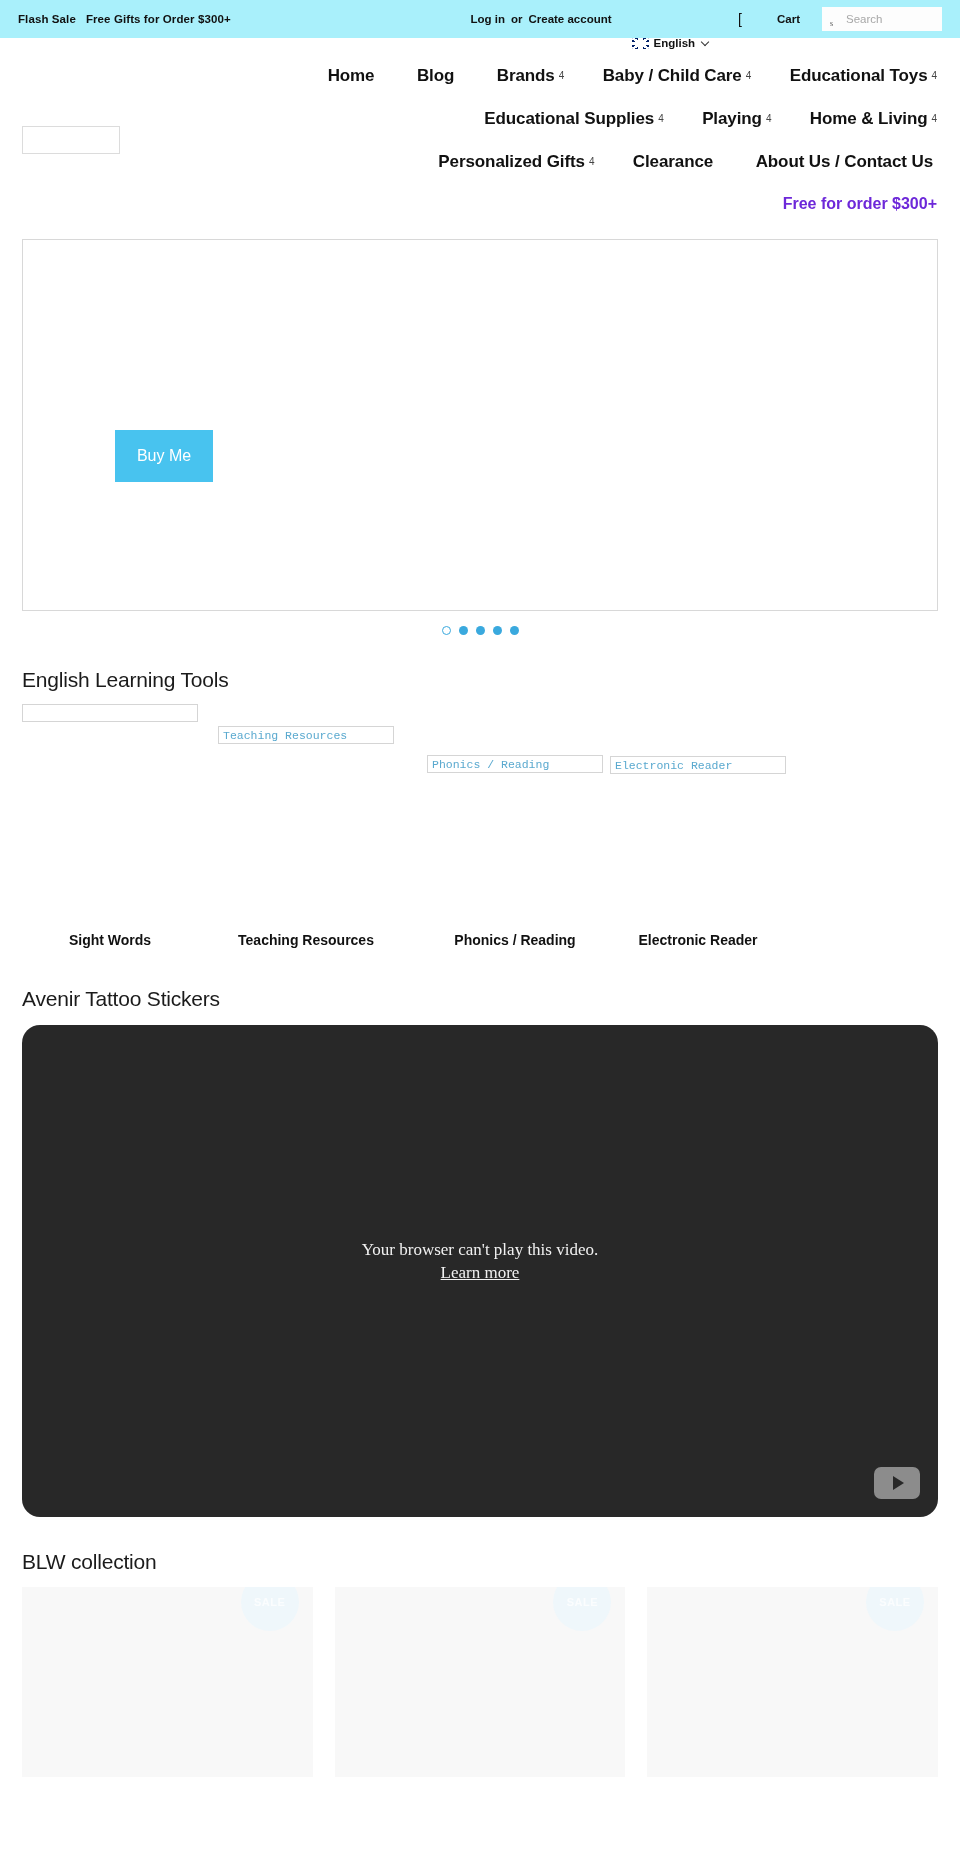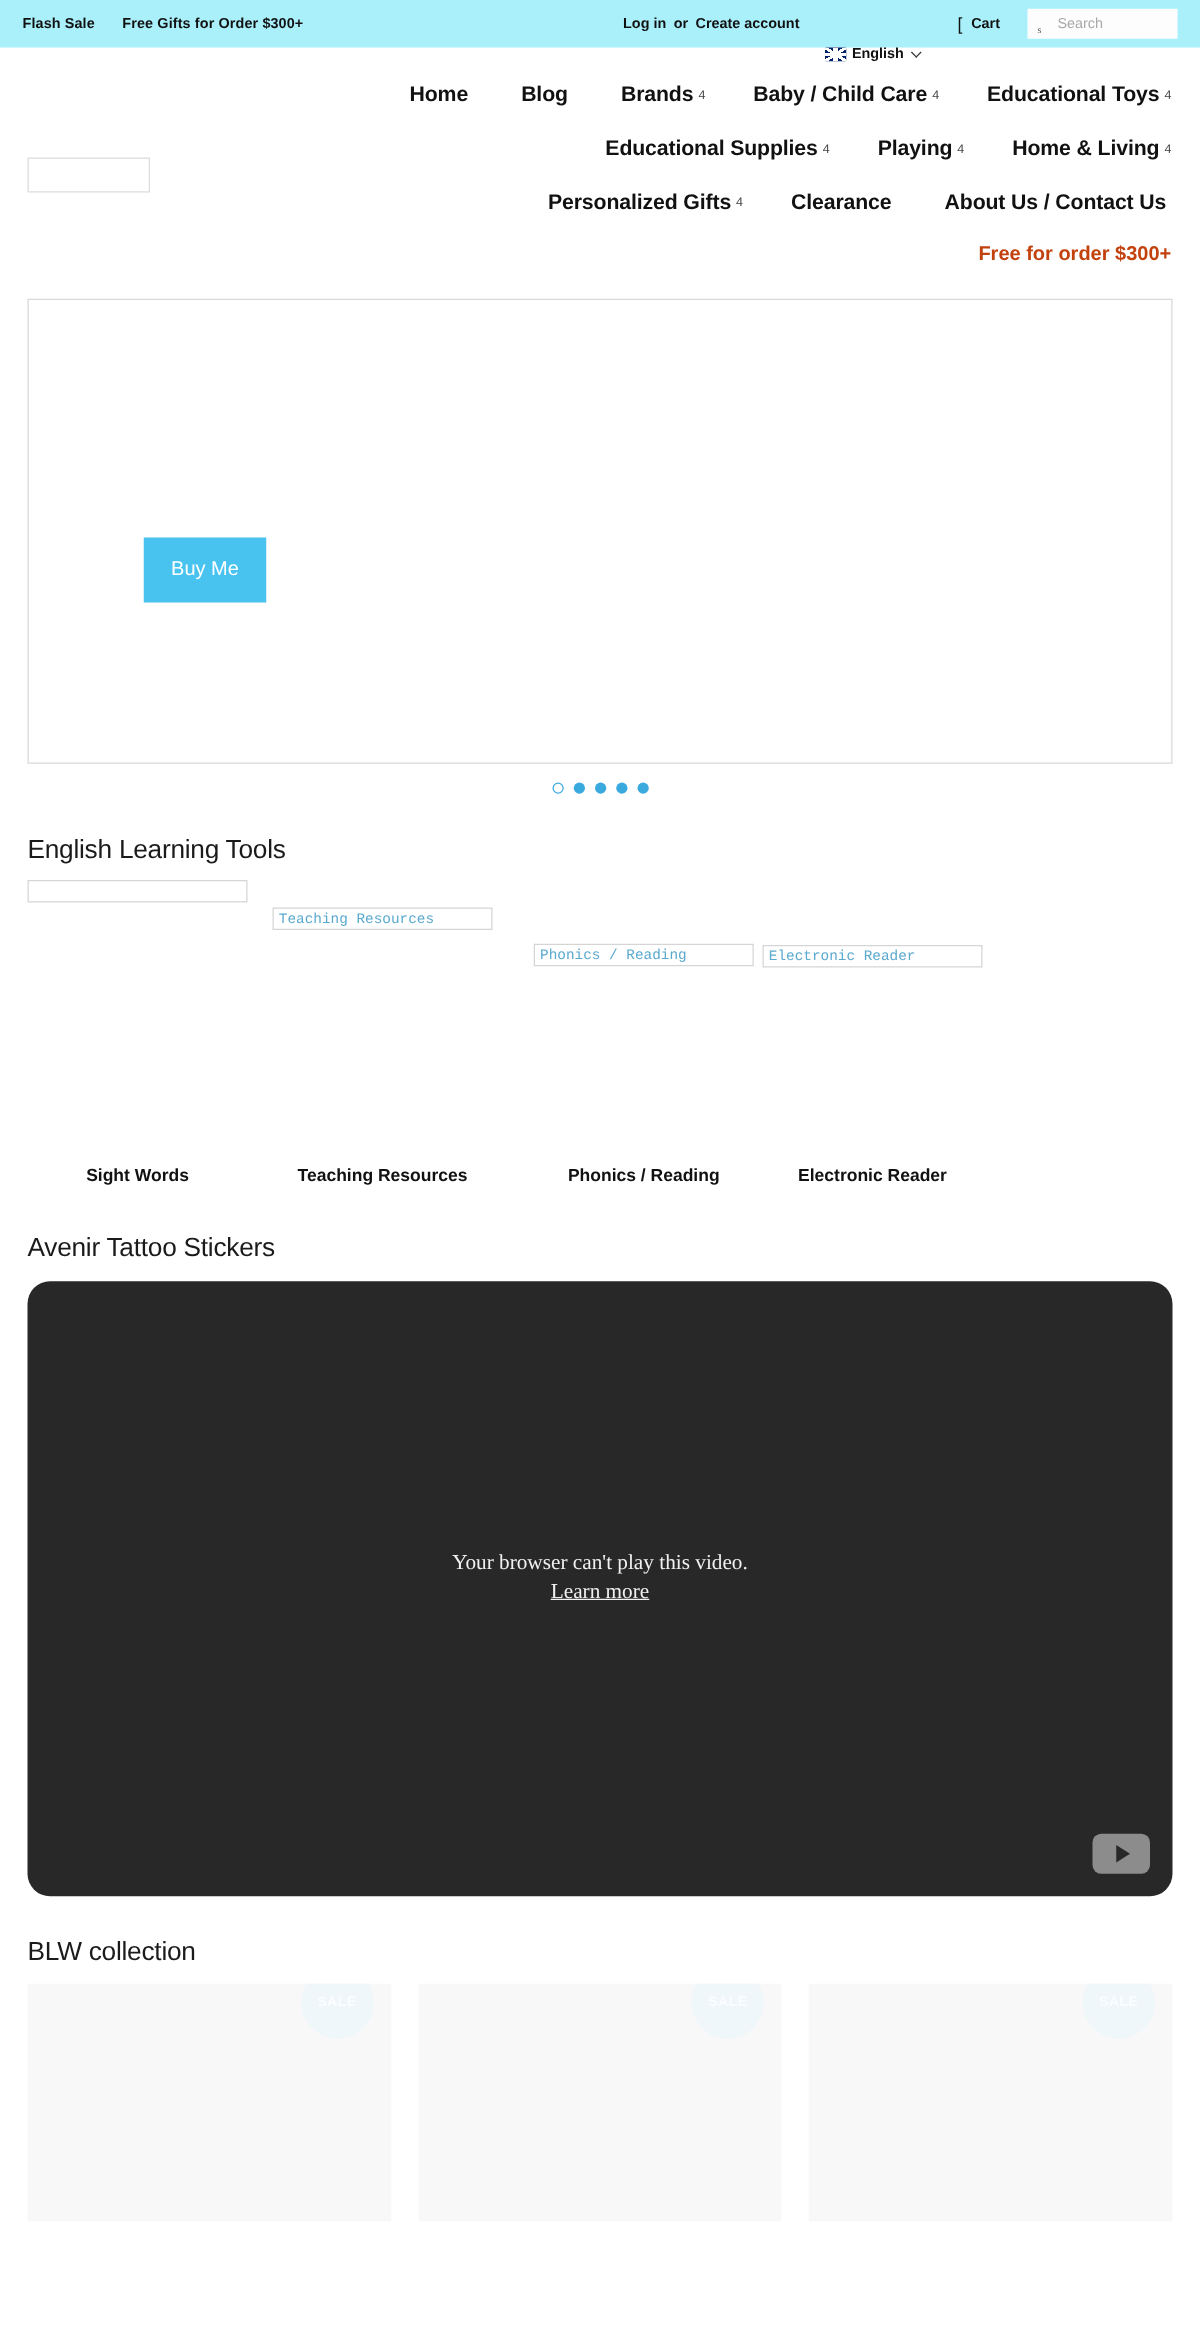--- a/index.html
+++ b/index.html
@@ -15,21 +15,21 @@
 
   
   .announce-bar{
     height:38px;
     background:#a9f0fb;
     display:flex;
     align-items:center;
     padding:0 18px;
     position:relative;
   }
-  .announce-left{ display:flex; align-items:center; gap:22px; }
+  .announce-left{ display:flex; align-items:center; gap:10px; }
   .announce-left span{
     font-size:11.5px;
     font-weight:bold;
     letter-spacing:.1px;
     color:#111;
     white-space:nowrap;
   }
   .announce-right{
     margin-left:auto;
     display:flex;
@@ -70,21 +70,21 @@
   .lang-label{font-size:11.5px;font-weight:bold;color:#111;}
   .caret{
     display:inline-block;width:6px;height:6px;
     border-right:1.3px solid #333;border-bottom:1.3px solid #333;
     transform:rotate(45deg);margin-bottom:3px;margin-left:2px;
   }
   .cart-wrap{display:flex;align-items:center;gap:7px;margin-right:22px;}
   .cart-icon{
     font-size:14px;color:#111;line-height:1;font-weight:normal;
   }
-  .cart-label{font-size:11.5px;font-weight:bold;color:#111;}
+  .cart-label{font-size:11.5px;font-weight:bold;color:#111;margin-left:28px;}
   .search-box{
     width:120px;height:24px;background:#fdfdfd;
     border:none;display:flex;align-items:center;
     position:relative;
   }
   .search-mini{
     position:absolute;left:8px;top:12px;
     font-size:8px;color:#555;font-family:"Liberation Serif", serif;
   }
   .search-input{
@@ -125,21 +125,21 @@
     letter-spacing:-0.1px;
   }
   .nav-item .sub{
     font-size:10px;
     font-weight:normal;
     color:#444;
     margin-left:4px;
     vertical-align:2px;
   }
   .nav-note{
-    font-size:16px;font-weight:bold;color:#c2410c;
+    font-size:16px;font-weight:bold;color:#6d28d9;
     text-align:right;padding:12px 5px 0 0;
   }
 
   
   .hero{
     margin:26px 22px 0 22px;
     height:372px;
     border:1px solid #d8d8d8;
     background:#ffffff;
     position:relative;

